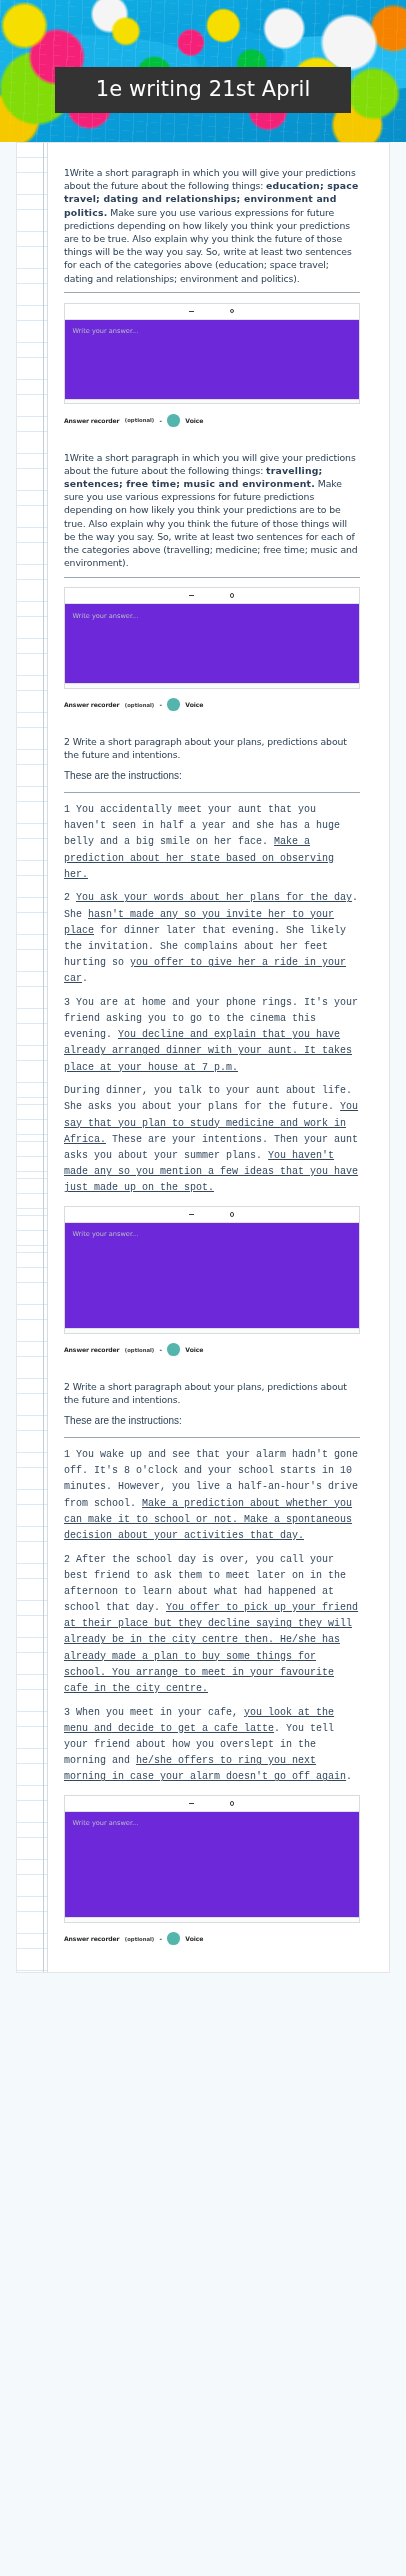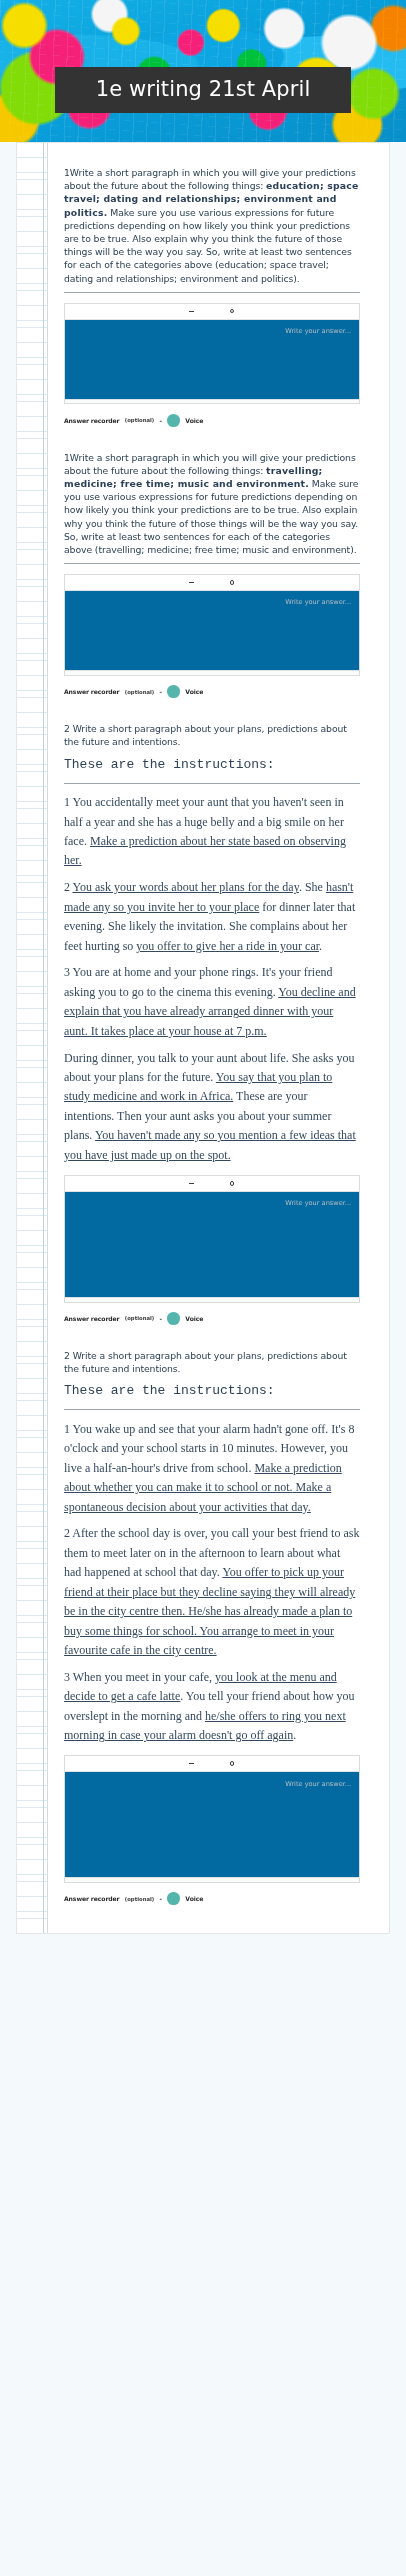--- a/index.html
+++ b/index.html
@@ -135,52 +135,51 @@
     margin-bottom: 7.4px;
   }
   .qtext .vocab {
     font-weight: 700;
     color: #2c4159;
     letter-spacing: 0.2px;
   }
 
   .subhead {
     color: #2e4256;
-    font-family: Liberation Mono, monospace;
-    font-size: 13px;
+    font-family: Liberation Sans, sans-serif;
+    font-size: 10px;
     line-height: 1.42;
     margin: 6.3px 0 8.5px;
   }
 
   
   .hrule {
     border: 0;
     border-top: 0.5px solid #9aa5ad;
     margin: 7.4px 0 9.5px;
   }
 
   
   .sit {
     color: #34495e;
-    font-family: Liberation Serif, serif;
-    font-size: 12px;
+    font-family: Liberation Mono, monospace;
+    font-size: 10px;
     line-height: 1.62;
     margin-bottom: 7.4px;
   }
   .sit u, .sit .u {
     text-decoration: underline;
     text-underline-offset: 1.1px;
   }
 
   
   .editor {
     margin-top: 9.5px;
     border: 0.5px solid #d9dcde;
-    background: #0369a1;
-    text-align: right;
+    background: #6d28d9;
   }
   .editor-toolbar {
     height: 16px;
     border-bottom: 0.5px solid #e1e4e6;
     display: flex;
     align-items: center;
     justify-content: center;
     gap: 31px;
     background: #ffffff;
   }
@@ -309,21 +308,21 @@
           <span class="rec-optional">(optional)</span>
           <span class="rec-dash">-</span>
           <button class="rec-button"></button>
           <span class="rec-voice">Voice</span>
         </div>
       </div>
 
       <div class="qblock">
         <div class="qtext">
           <span>1</span><span>Write a short paragraph in which you will give your predictions about the future about the following things:</span>
-          <span class="vocab">travelling; medicine; free time; music and environment.</span>
+          <span class="vocab">travelling; sentences; free time; music and environment.</span>
           <span>Make sure you use various expressions for future predictions depending on how likely you think your predictions are to be true. Also explain why you think the future of those things will be the way you say. So, write at least two sentences for each of the categories above (travelling; medicine; free time; music and environment).</span>
         </div>
         <hr class="hrule">
 
         <div class="editor">
           <div class="editor-toolbar">
             <button class="tb-btn">
                 <span class="tb-dash"></span>
               </button>
             <button class="tb-btn">

